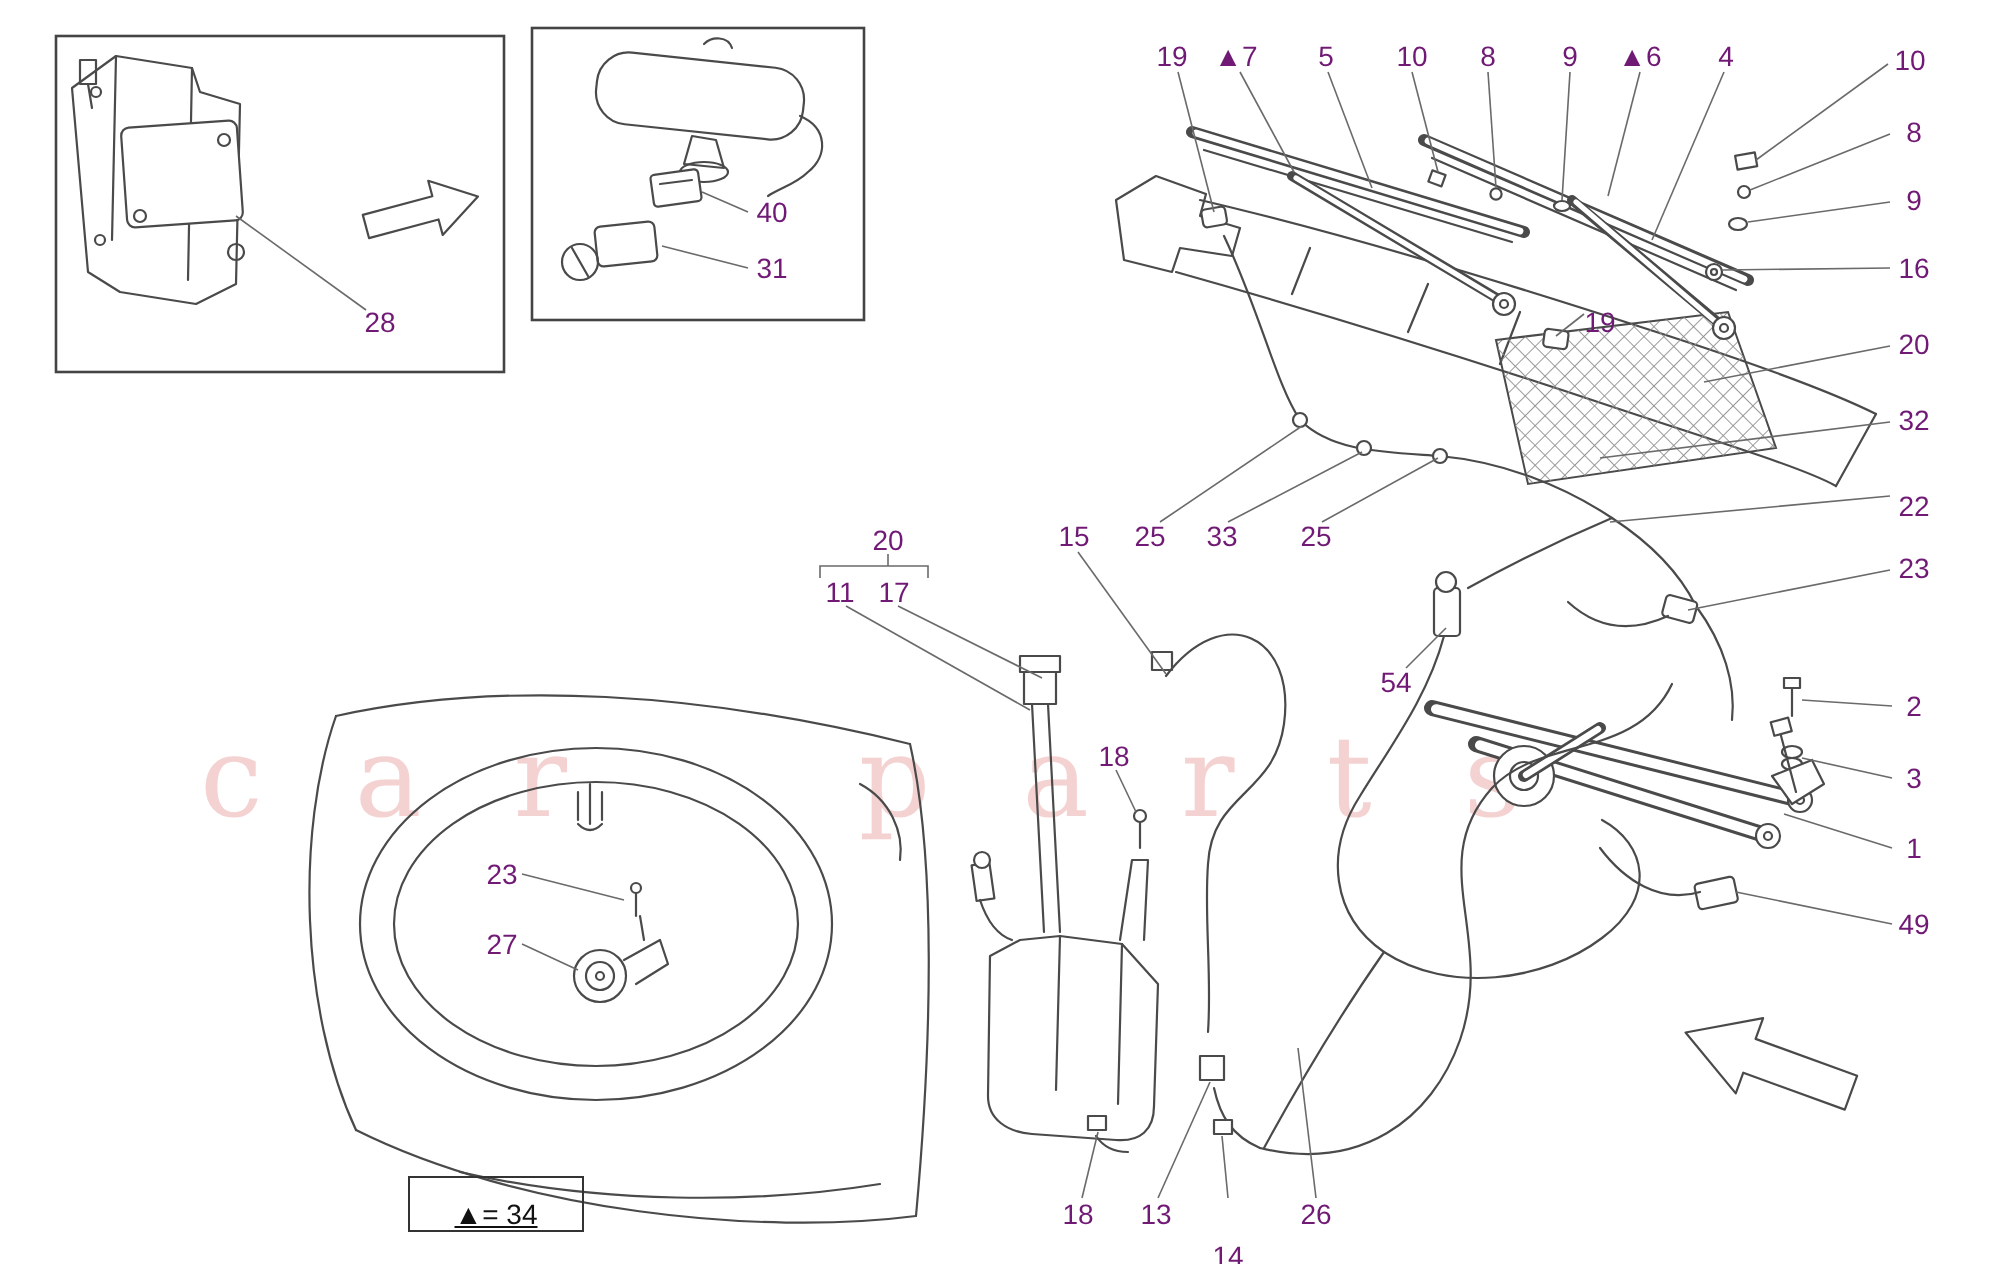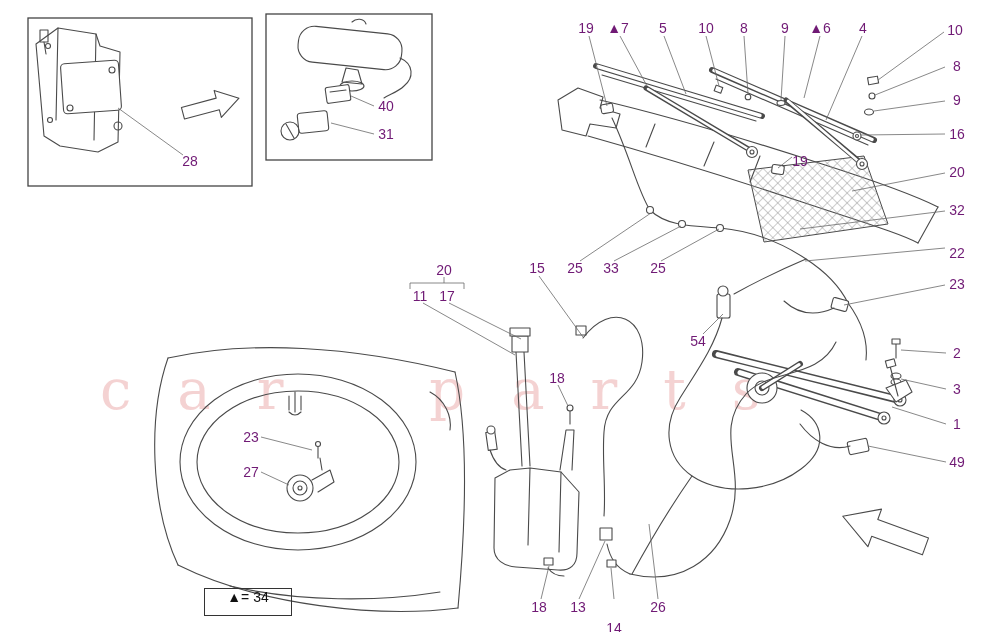--- a/index.html
+++ b/index.html
@@ -14,21 +14,21 @@
   svg.art{position:absolute;left:0;top:0;z-index:2;}
   .ln{stroke:#4a4a4a;fill:none;stroke-width:1.1;stroke-linecap:round;stroke-linejoin:round;}
   .lnf{stroke:#4a4a4a;fill:#ffffff;stroke-width:1.1;stroke-linejoin:round;}
   .ld{stroke:#6a6a6a;fill:none;stroke-width:0.8;}
   .box{stroke:#444;fill:none;stroke-width:1.3;}
   .barD{stroke:#4a4a4a;fill:none;stroke-linecap:round;}
   .barW{stroke:#ffffff;fill:none;stroke-linecap:round;}
   .callout{position:absolute;transform:translate(-50%,-50%);font-size:14px;color:#701a75;
            white-space:nowrap;z-index:3;}
   .legend-box{position:absolute;left:204px;top:588px;width:86px;height:26px;border:1.5px solid #333;
-              display:flex;align-items:flex-start;justify-content:center;font-size:14px;color:#111;z-index:3;}
+              display:flex;align-items:flex-end;justify-content:center;font-size:14px;color:#111;z-index:3;text-decoration:underline;}
 </style>
 </head>
 <body>
 
 <div class="stage">
 
   <div class="watermark">
     <div class="wm-sub">car parts</div>
   </div>
 

